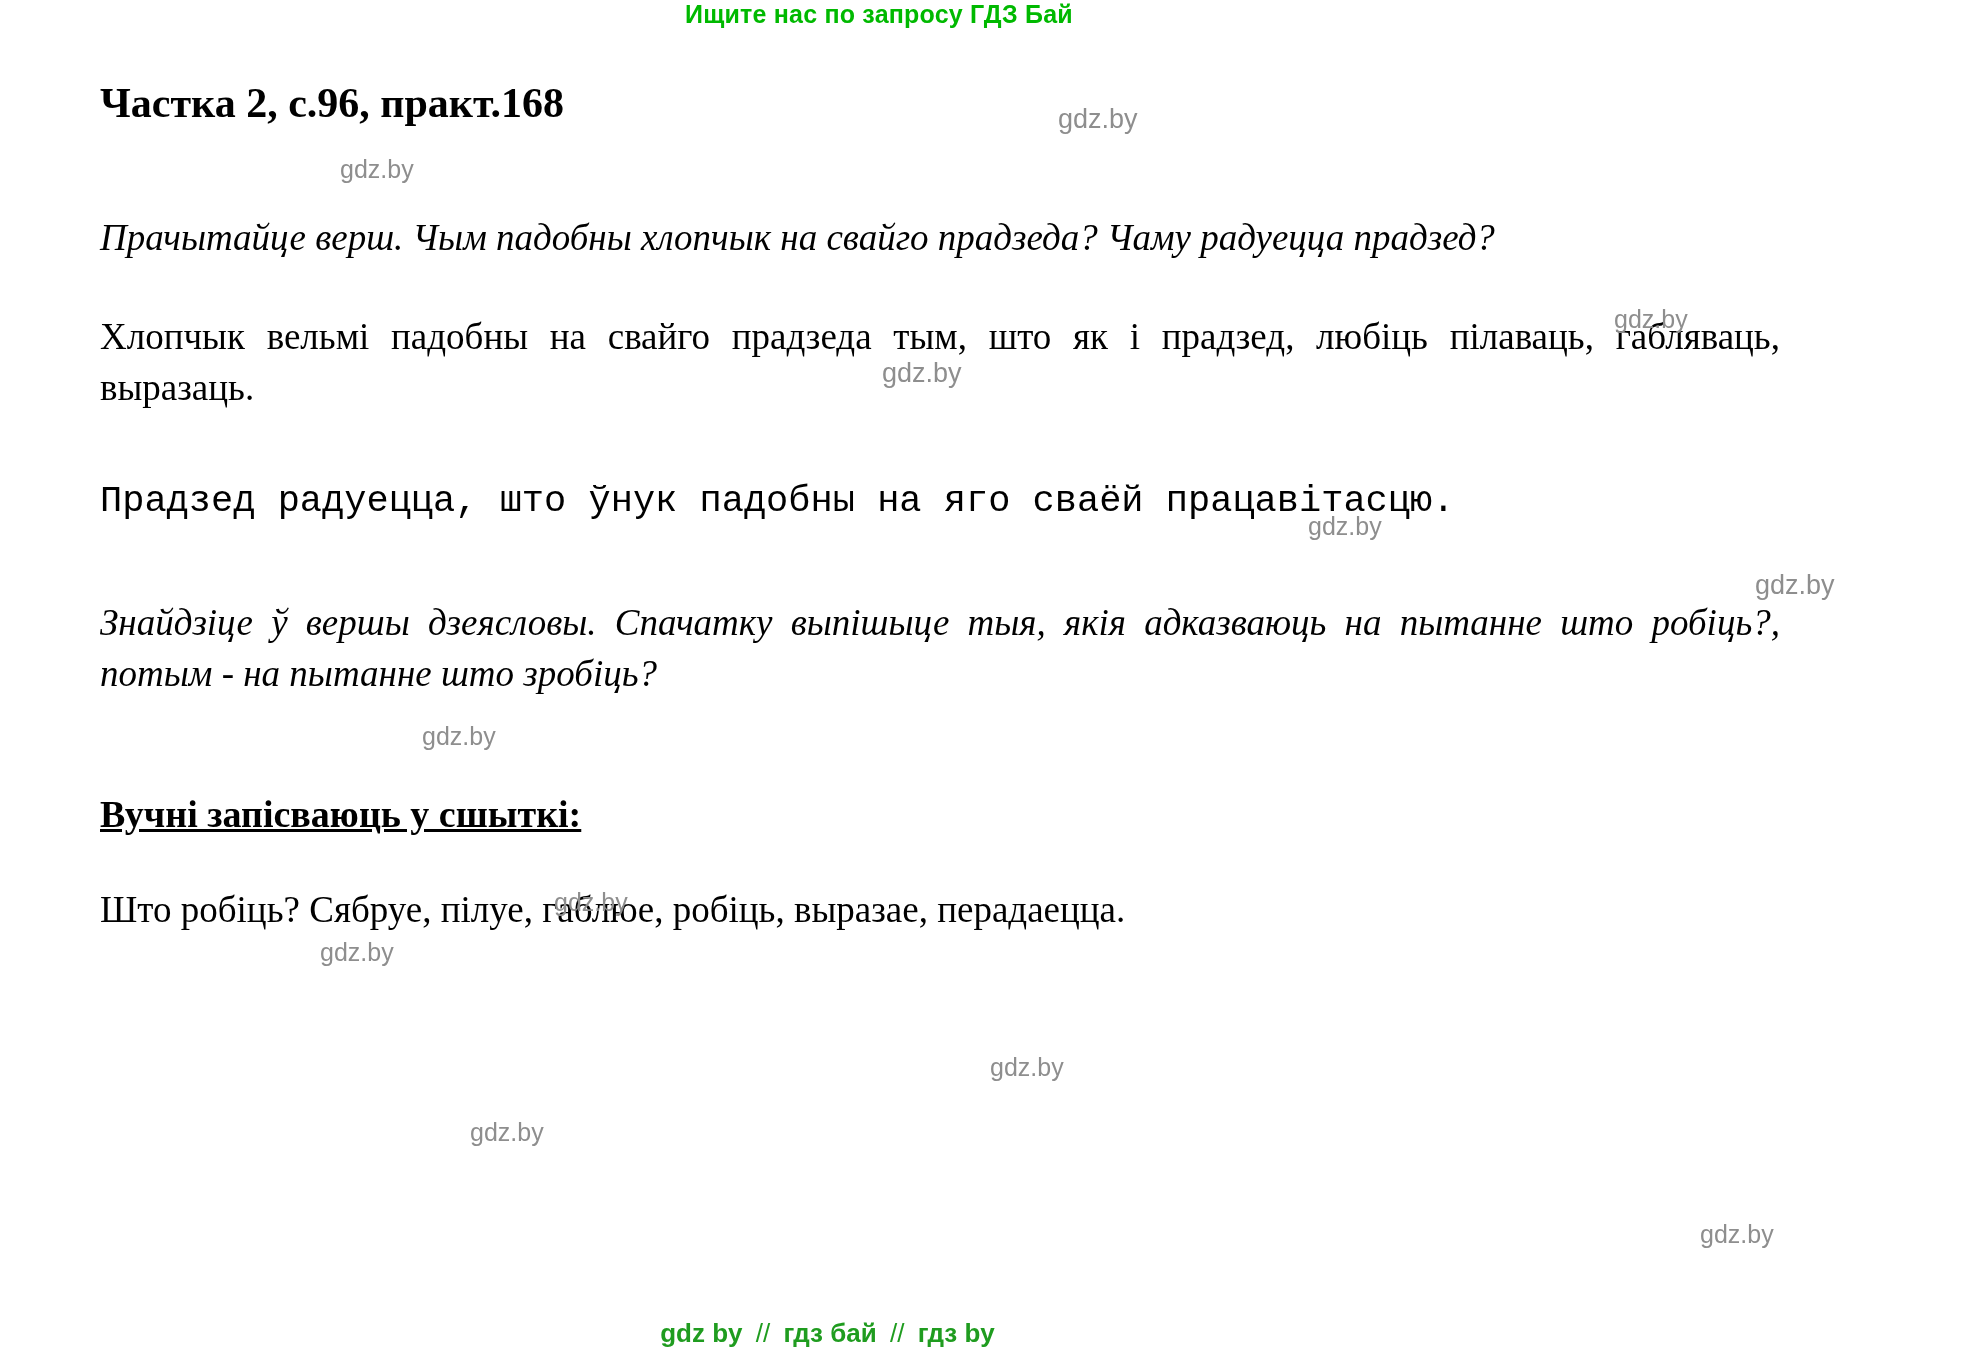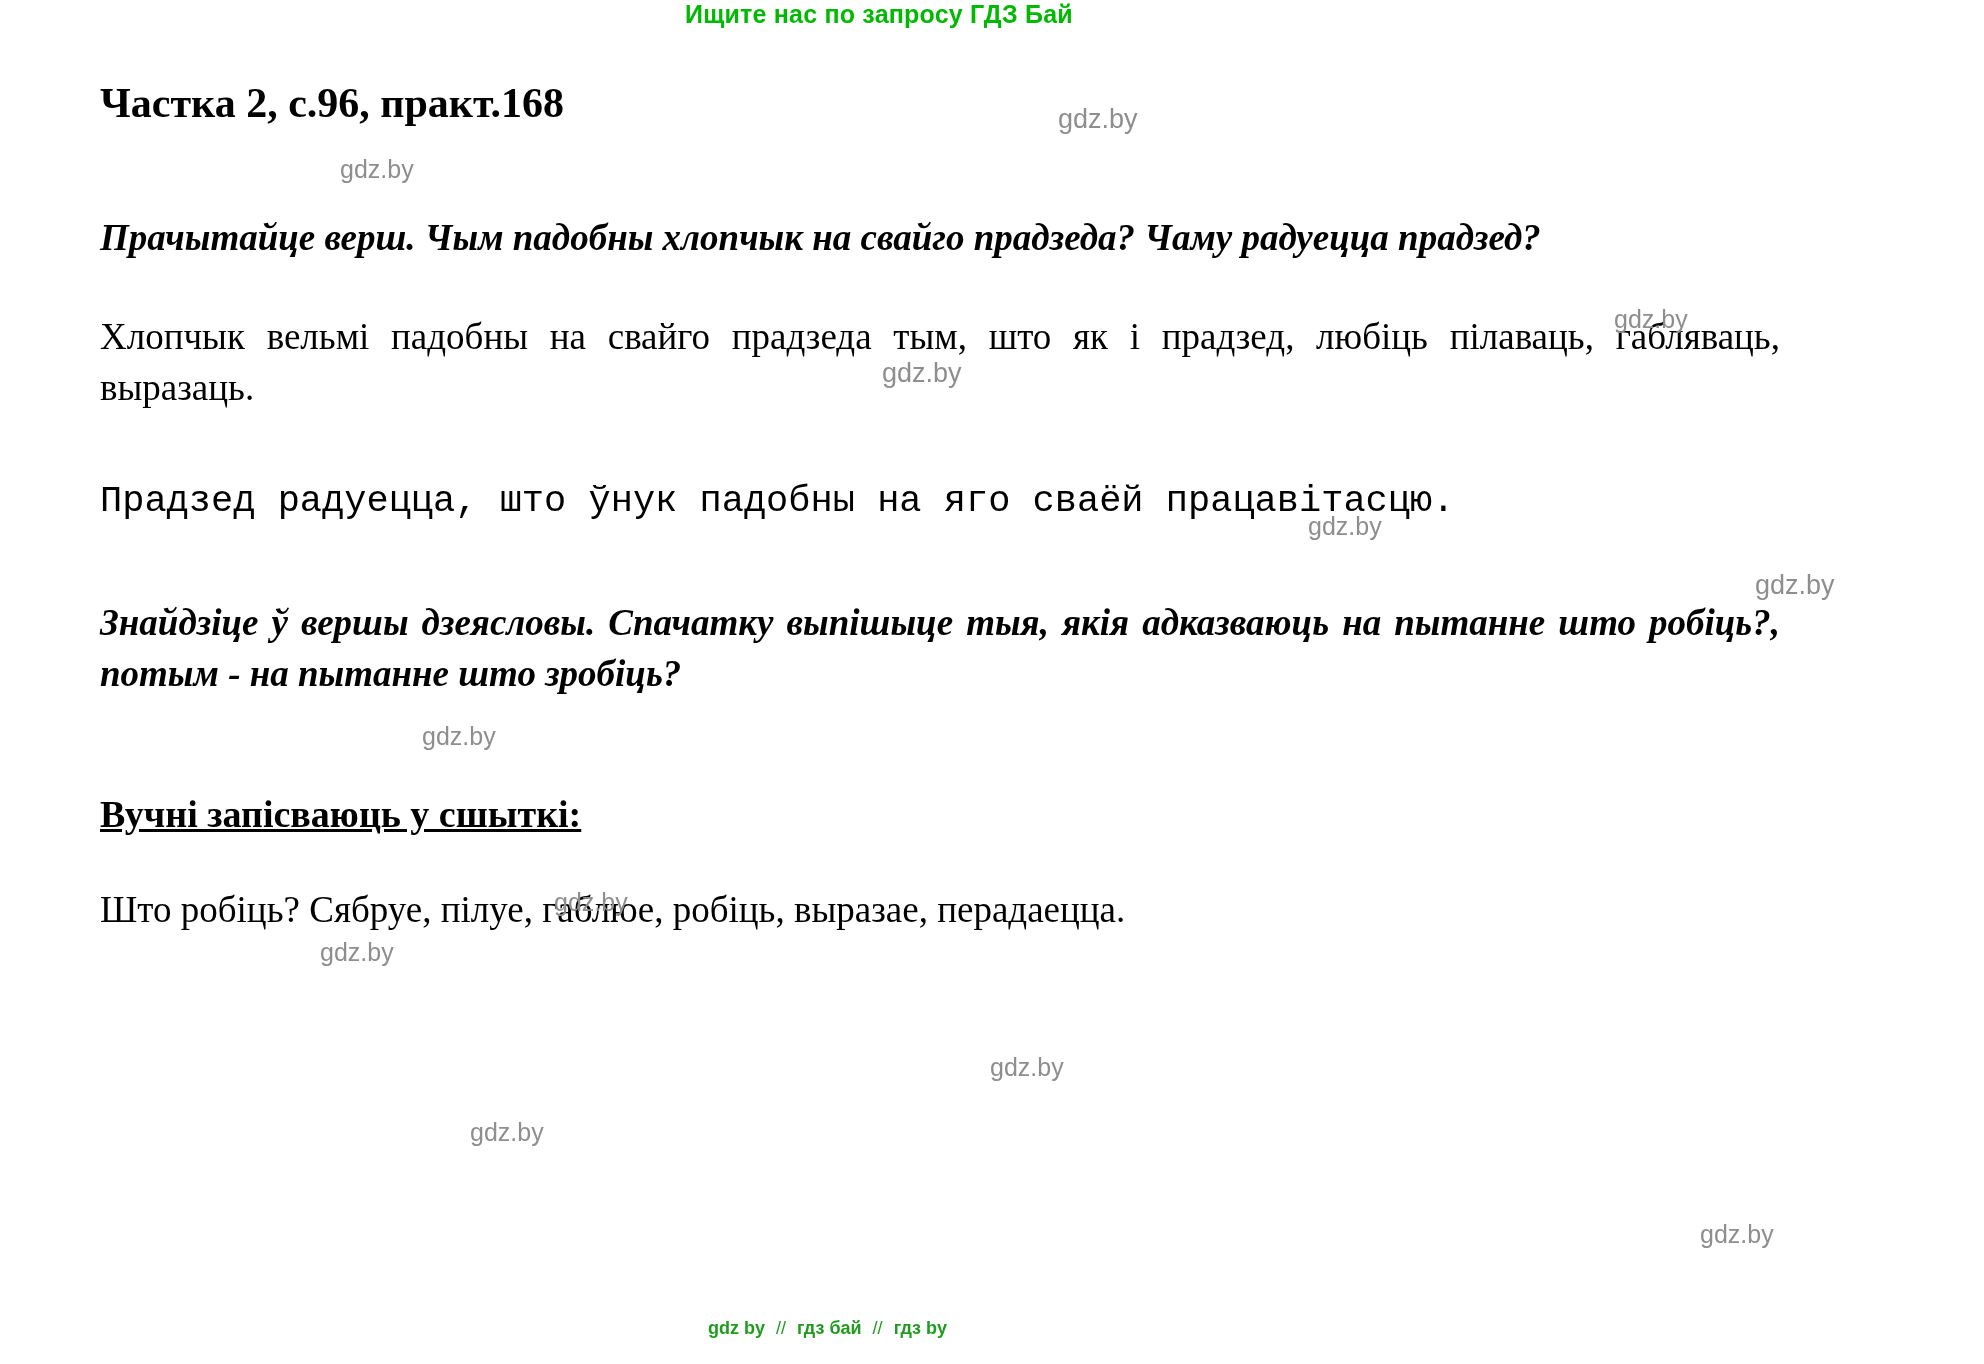--- a/index.html
+++ b/index.html
@@ -43,21 +43,21 @@
     font-weight: bold;
     color: #000000;
     margin: 0 0 0 0;
     line-height: 1.2;
   }
   .block {
     margin-top: 44px;
   }
   .q-bold-italic {
     font-size: 37px;
-    font-weight: bold;
+    font-weight: normal;
     font-style: italic;
     line-height: 1.38;
     text-align: justify;
     color: #000;
   }
   .para {
     font-size: 37px;
     line-height: 1.38;
     text-align: justify;
     color: #000;
@@ -87,21 +87,21 @@
     white-space: nowrap;
     pointer-events: none;
   }
   .footer {
     position: absolute;
     left: 0;
     top: 1318px;
     width: 1655px;
     text-align: center;
     font-family: "Liberation Sans", sans-serif;
-    font-size: 18px;
+    font-size: 26px;
     color: #1f9c1f;
     font-weight: bold;
   }
   .footer .sep {
     color: #1f9c1f;
     font-weight: normal;
     padding: 0 6px;
   }
 </style>
 </head>

